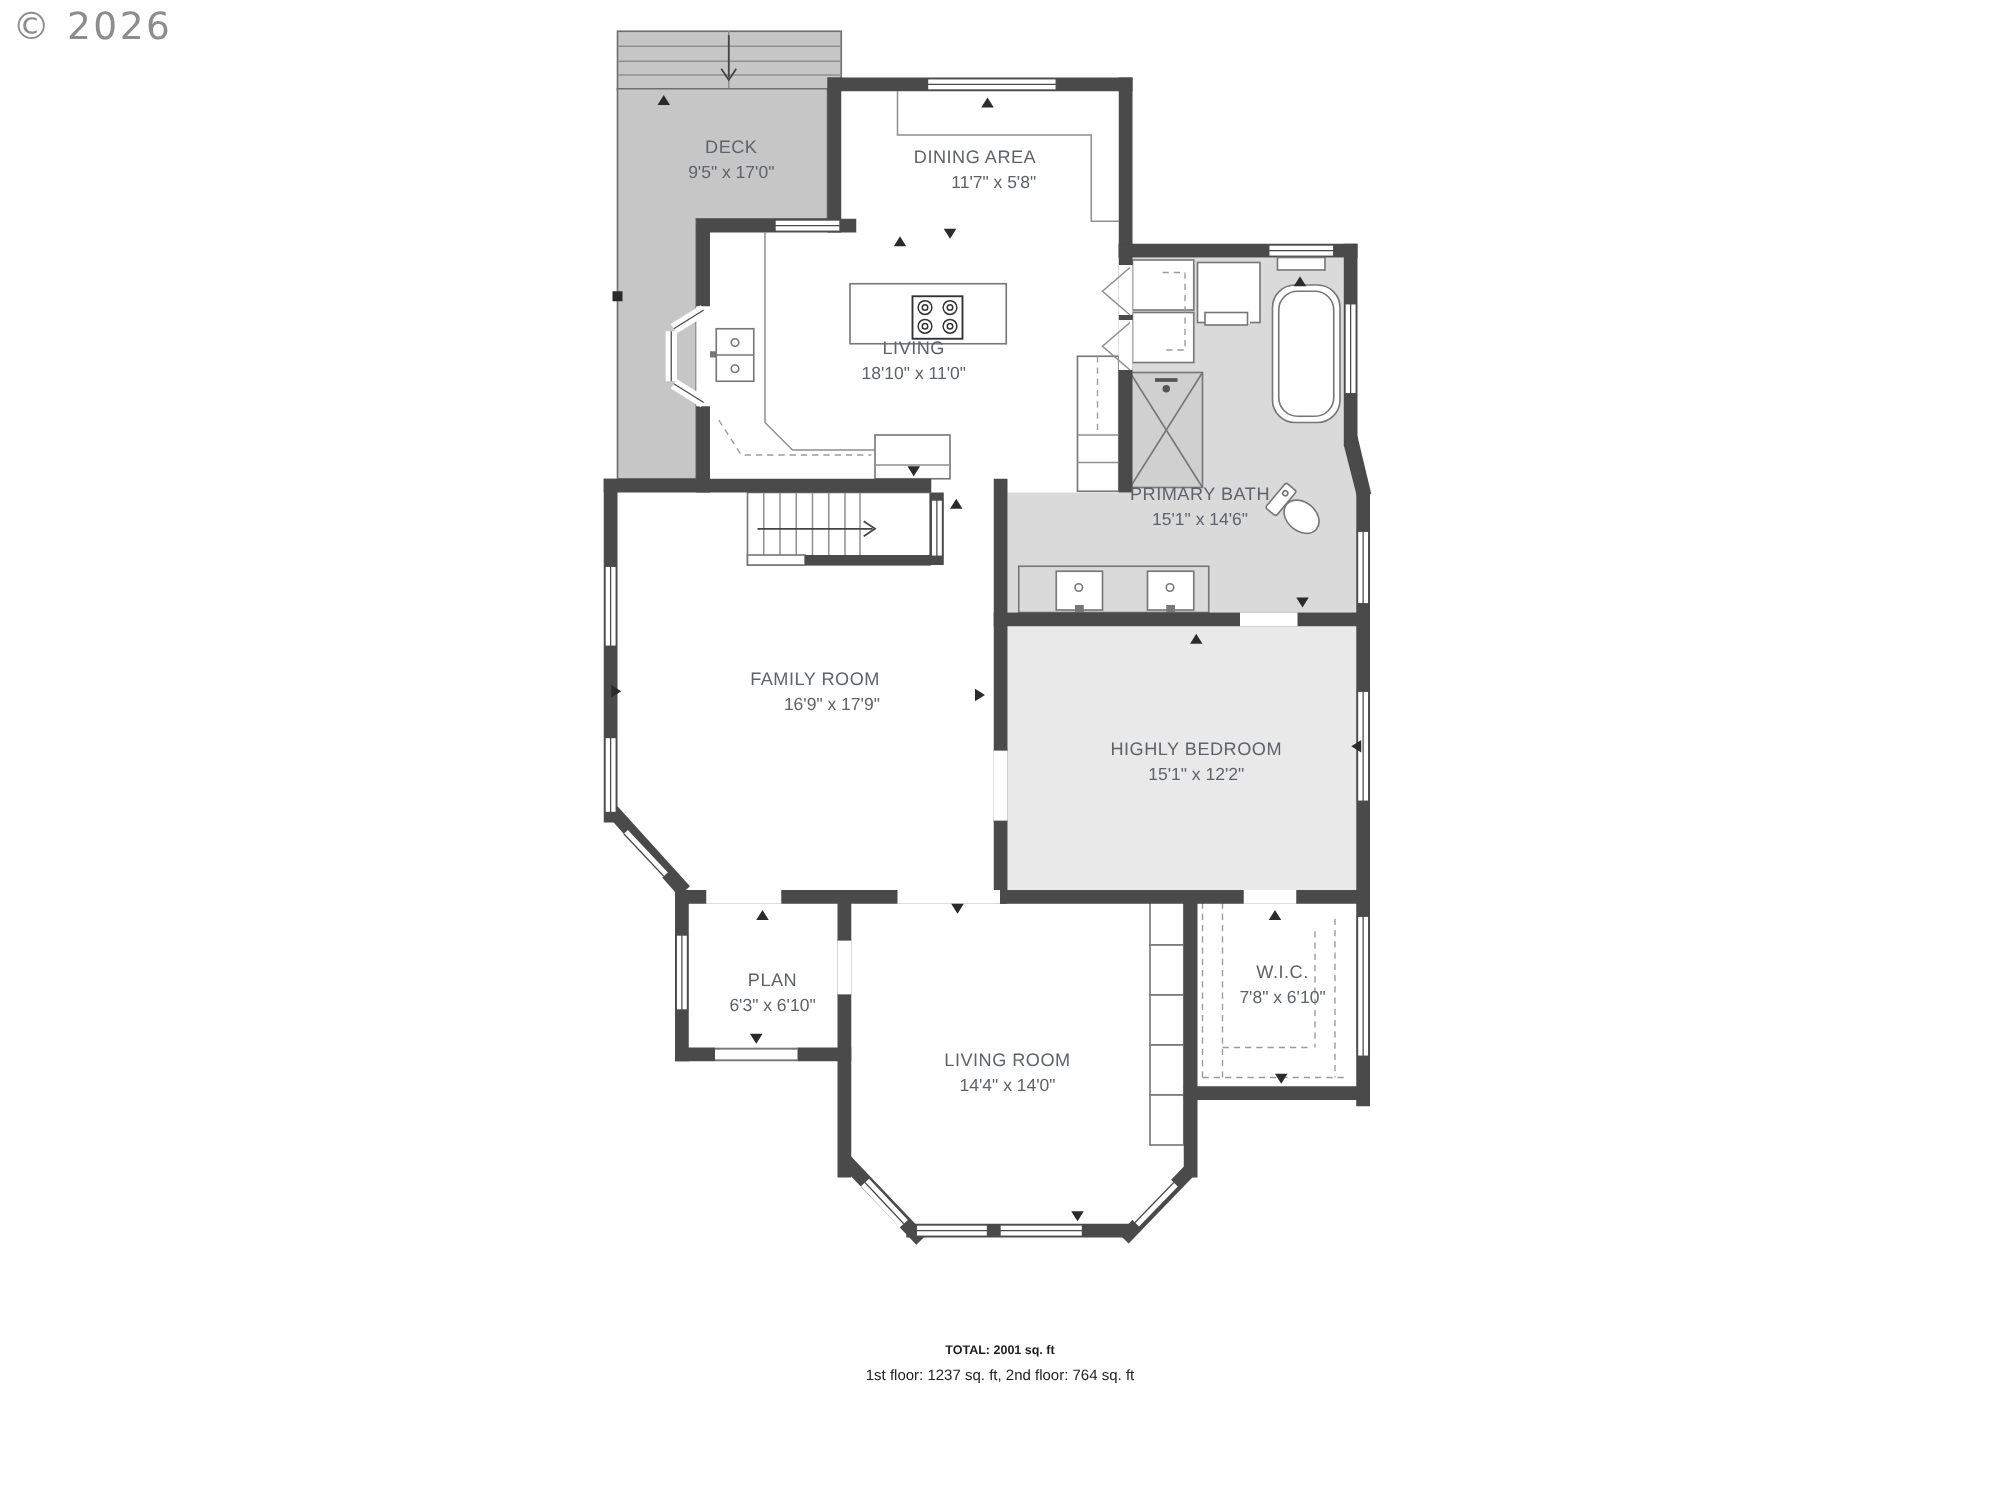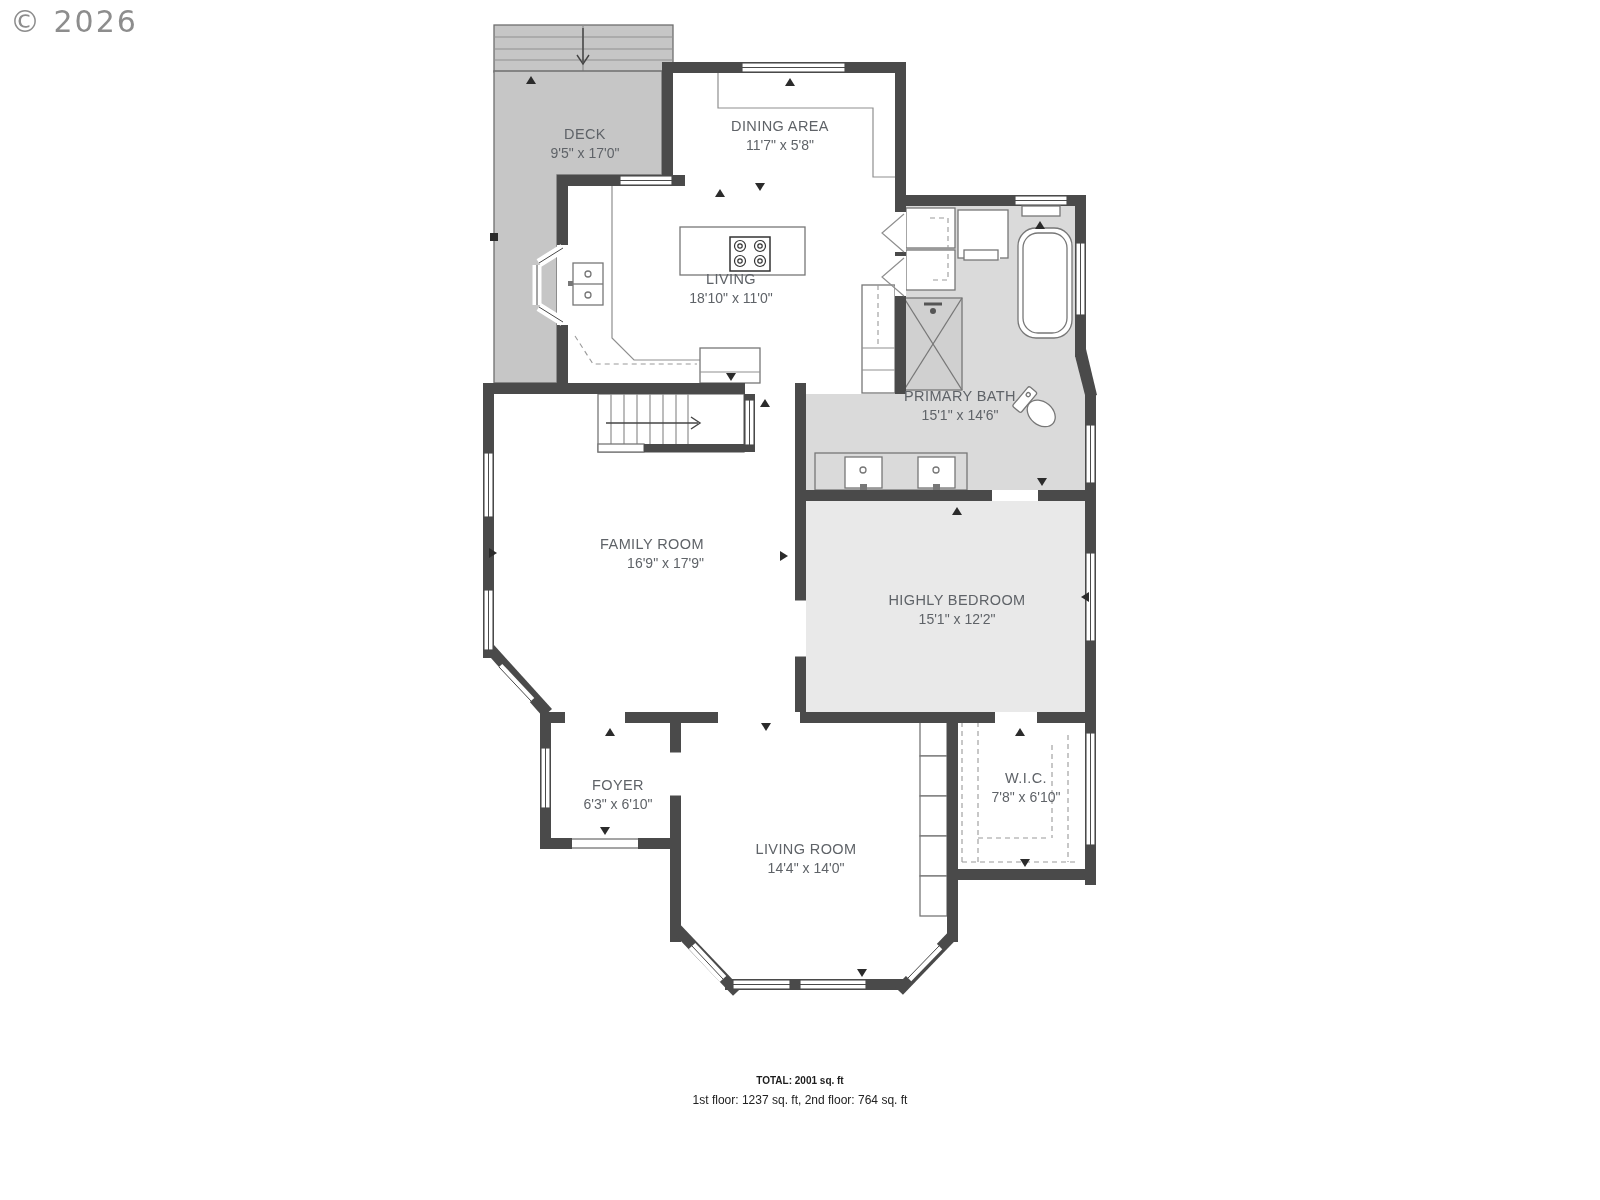--- a/index.html
+++ b/index.html
@@ -314,46 +314,46 @@
       <polygon class="mk" points="1081,597 1089,592 1089,602"></polygon>
       <polygon class="mk" points="610,728 605,736 615,736"></polygon>
       <polygon class="mk" points="1020,728 1015,736 1025,736"></polygon>
       <polygon class="mk" points="766,731 761,723 771,723"></polygon>
       <polygon class="mk" points="605,835 600,827 610,827"></polygon>
       <polygon class="mk" points="1025,867 1020,859 1030,859"></polygon>
       <polygon class="mk" points="862,977 857,969 867,969"></polygon>
     </g>
   </svg>
 
-  <div class="room-label" style="left:585px;top:126px;">
+  <div class="room-label" style="left:585px;top:110px;">
     <div class="room-name">DECK</div>
     <div class="room-dims">9'5" x 17'0"</div>
   </div>
-  <div class="room-label" style="left:780px;top:118px;">
+  <div class="room-label" style="left:780px;top:118px;text-align:right;">
     <div class="room-name">DINING AREA</div>
     <div class="room-dims">11'7" x 5'8"</div>
   </div>
   <div class="room-label" style="left:731px;top:271px;">
     <div class="room-name">LIVING</div>
     <div class="room-dims">18'10" x 11'0"</div>
   </div>
   <div class="room-label" style="left:960px;top:388px;">
     <div class="room-name">PRIMARY BATH</div>
     <div class="room-dims">15'1" x 14'6"</div>
   </div>
   <div class="room-label" style="left:652px;top:536px;text-align:right;">
     <div class="room-name">FAMILY ROOM</div>
     <div class="room-dims">16'9" x 17'9"</div>
   </div>
   <div class="room-label" style="left:957px;top:592px;">
     <div class="room-name">HIGHLY BEDROOM</div>
     <div class="room-dims">15'1" x 12'2"</div>
   </div>
   <div class="room-label" style="left:618px;top:777px;">
-    <div class="room-name">FOYER</div>
+    <div class="room-name">PLAN</div>
     <div class="room-dims">6'3" x 6'10"</div>
   </div>
   <div class="room-label" style="left:806px;top:841px;">
     <div class="room-name">LIVING ROOM</div>
     <div class="room-dims">14'4" x 14'0"</div>
   </div>
   <div class="room-label" style="left:1026px;top:770px;">
     <div class="room-name">W.I.C.</div>
     <div class="room-dims">7'8" x 6'10"</div>
   </div>

